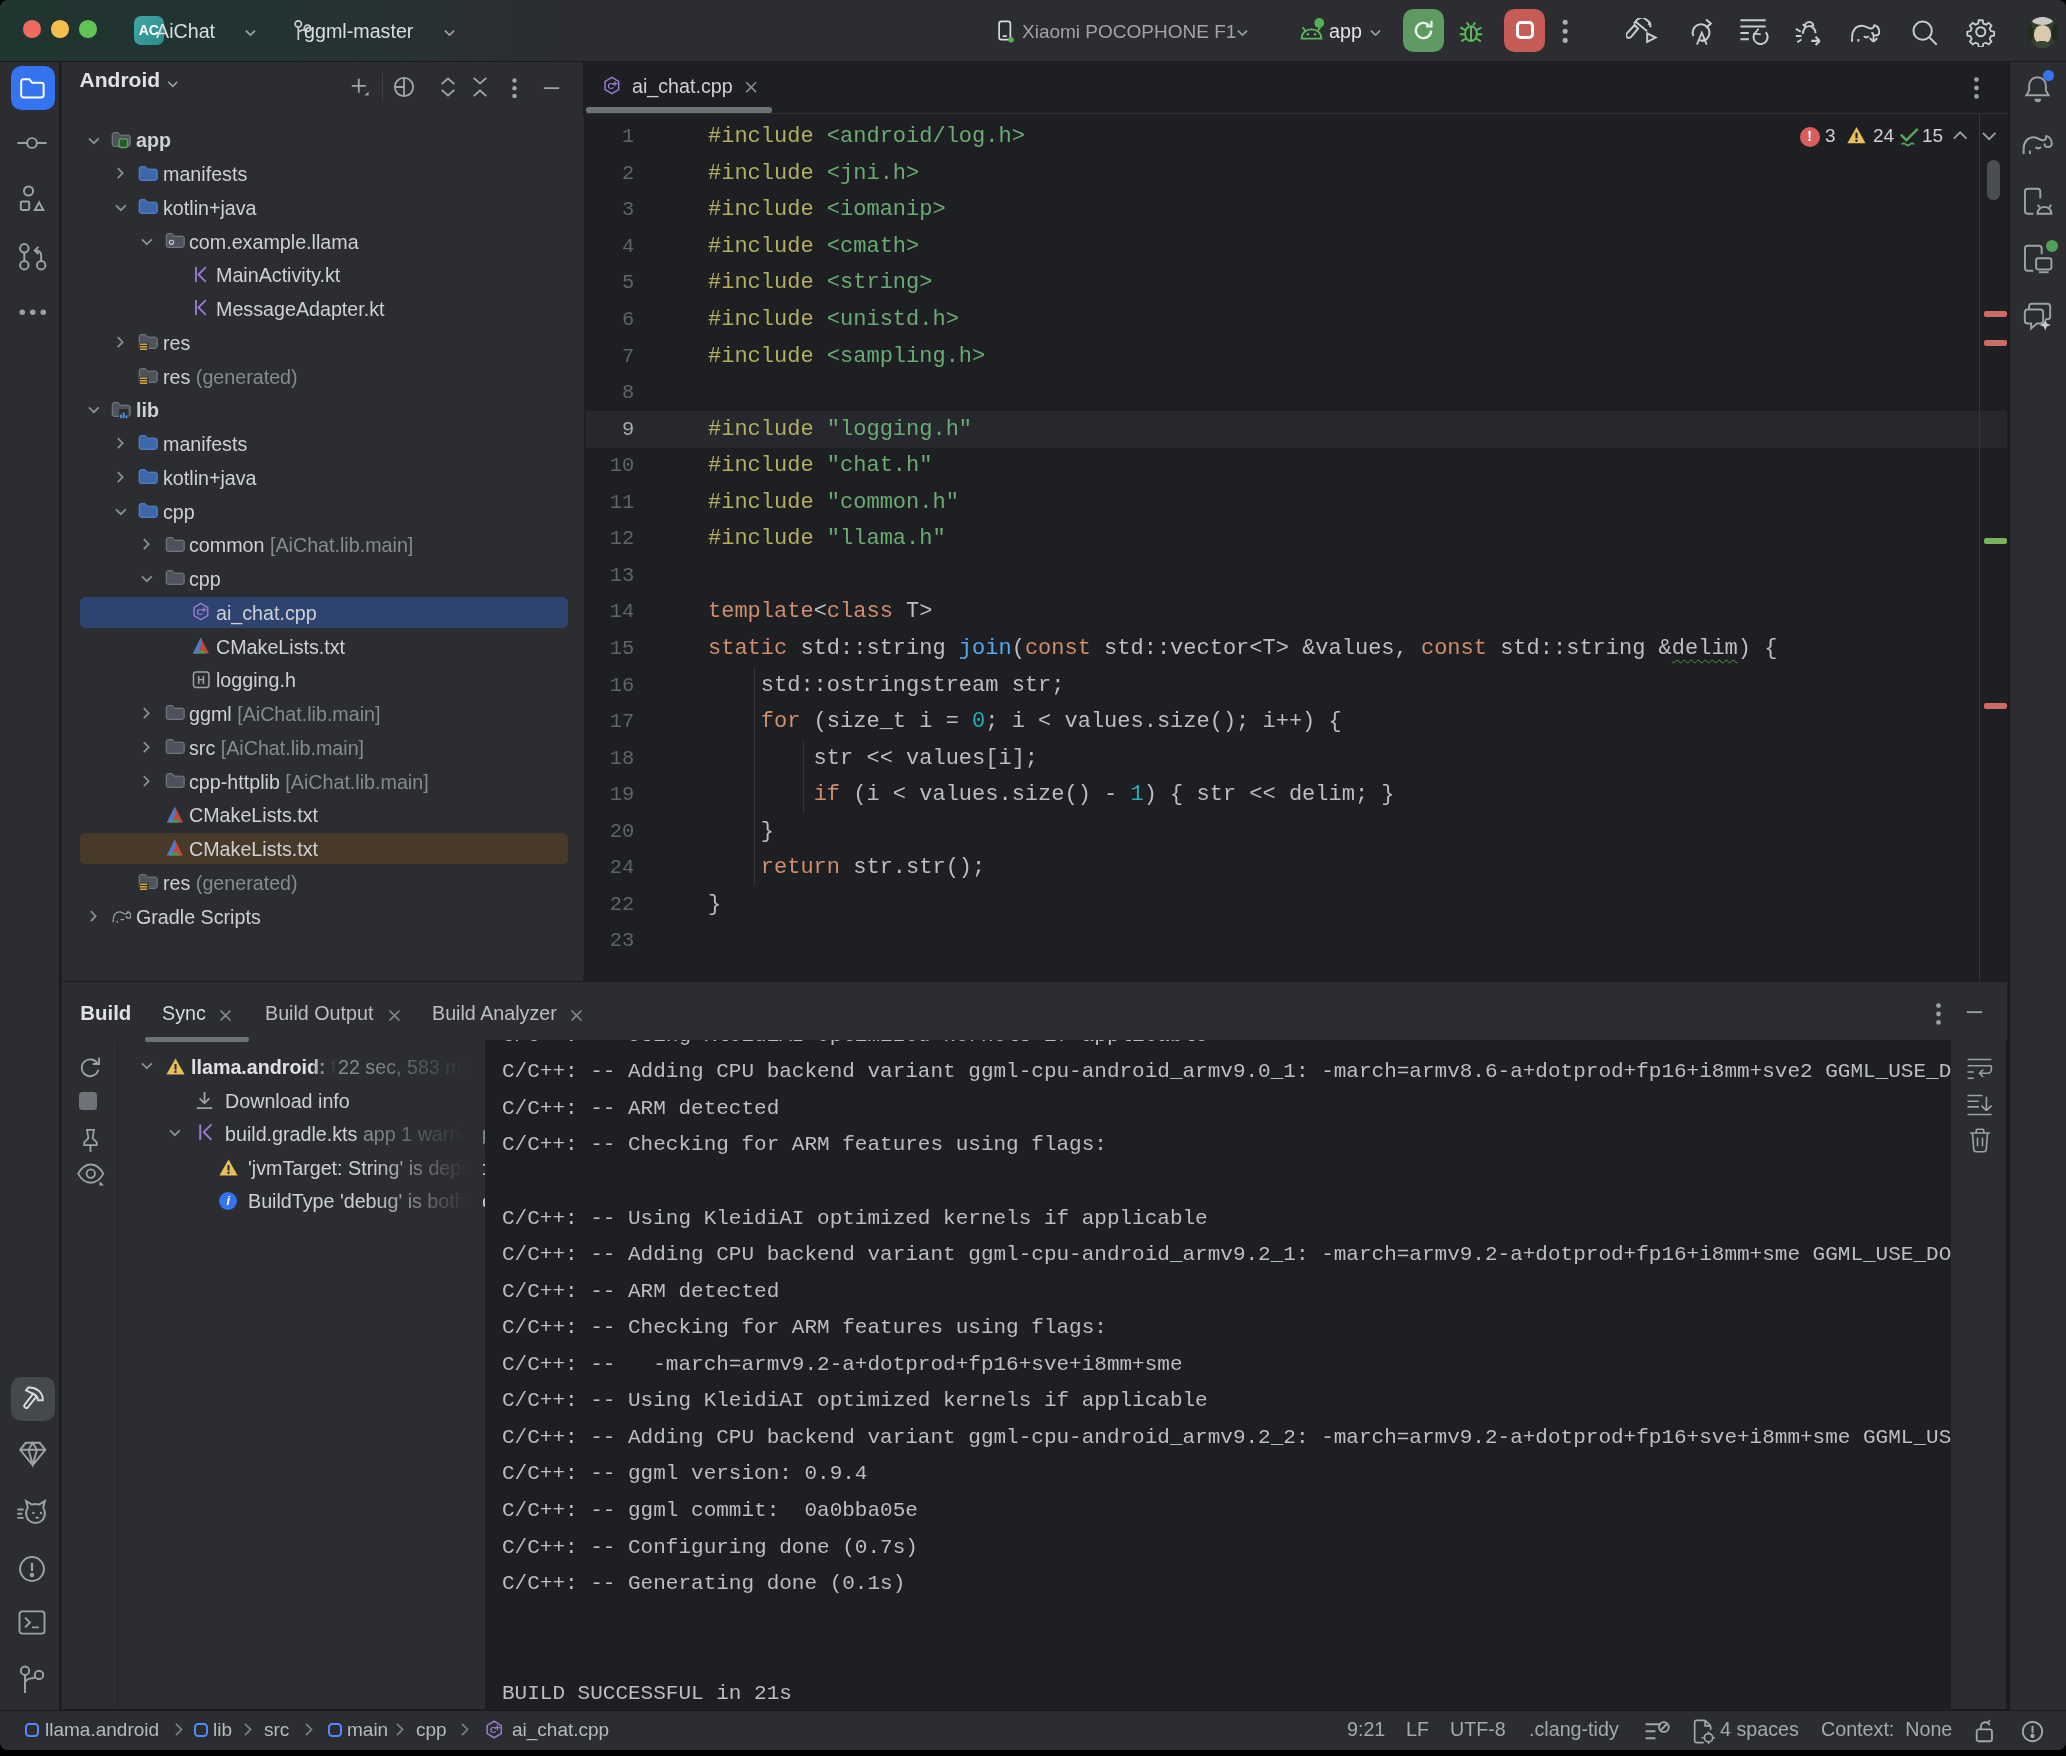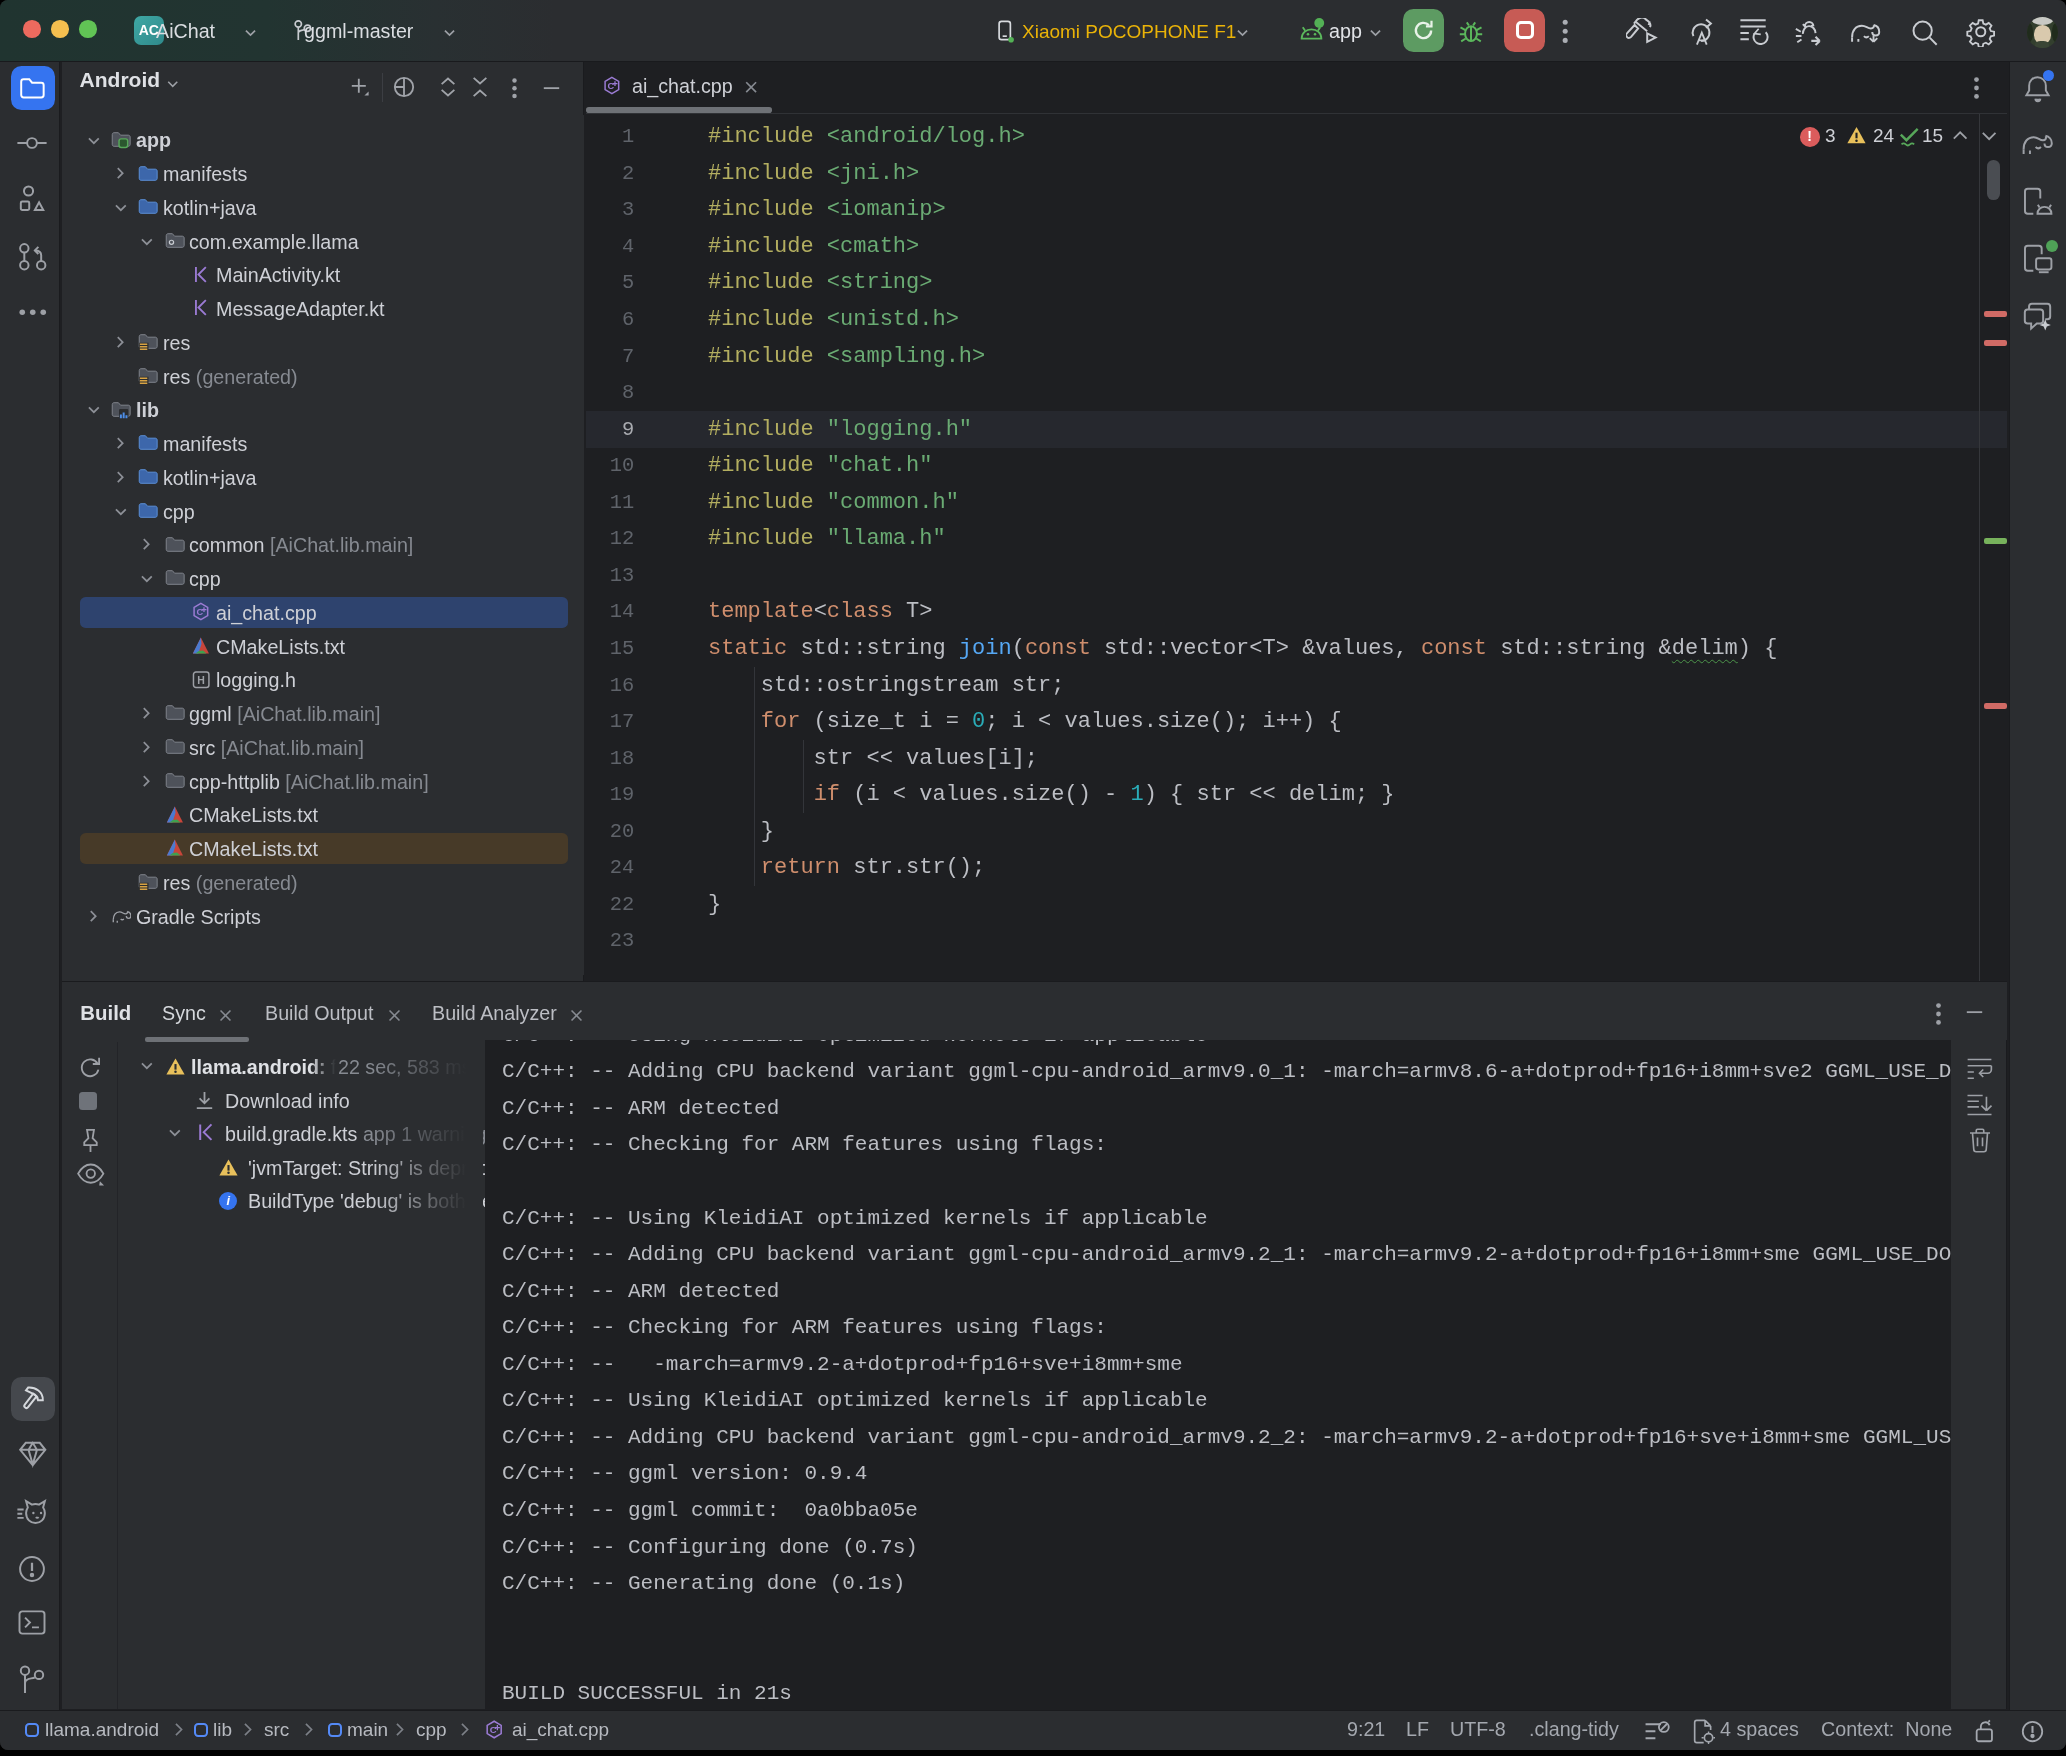--- a/index.html
+++ b/index.html
@@ -30,21 +30,21 @@
     </svg>
 <div class="abs" style="left:304px;top:19.7px;font-size:19.7px;color:#dadde1">ggml-master</div>
 <svg class="abs" style="left:441px;top:24px" width="17" height="17" viewBox="0 0 26 26" fill="none" stroke="#9da0a6" stroke-width="2.6">
       <path d="M6 10l7 7 7-7"></path>
     </svg>
 <svg class="abs" style="left:997px;top:20.4px" width="18.3" height="22.5" viewBox="0 0 26 32" fill="none" stroke="#d7dade" stroke-width="2.4">
       <rect x="3" y="2" width="16" height="26" rx="3.5"></rect>
       <path d="M8 23h6"></path>
       <circle cx="20" cy="28" r="4" fill="#53b155" stroke="none"></circle>
     </svg>
-<div class="abs" style="left:1022px;top:21px;font-size:19px;color:#eab308">Xiaomi POCOPHONE F1</div>
+<div class="abs" style="left:1022px;top:21px;font-size:19px;color:#a3a3a3">Xiaomi POCOPHONE F1</div>
 <svg class="abs" style="left:1234px;top:24px" width="17" height="17" viewBox="0 0 26 26" fill="none" stroke="#9da0a6" stroke-width="2.6">
       <path d="M6 10l7 7 7-7"></path>
     </svg>
 <svg class="abs" style="left:1296px;top:15.5px" width="31" height="31" viewBox="0 0 44 44">
       <path d="M8 32c0-8 6.3-13 14-13s14 5 14 13z" fill="none" stroke="#5bb85c" stroke-width="2.6"></path>
       <path d="M13 21l-3.4-5M31 21l3.4-5" stroke="#5bb85c" stroke-width="2.6"></path>
       <circle cx="17" cy="26" r="1.8" fill="#5bb85c"></circle>
       <circle cx="27" cy="26" r="1.8" fill="#5bb85c"></circle>
       <circle cx="33" cy="10" r="7" fill="#53b155"></circle>
     </svg>

